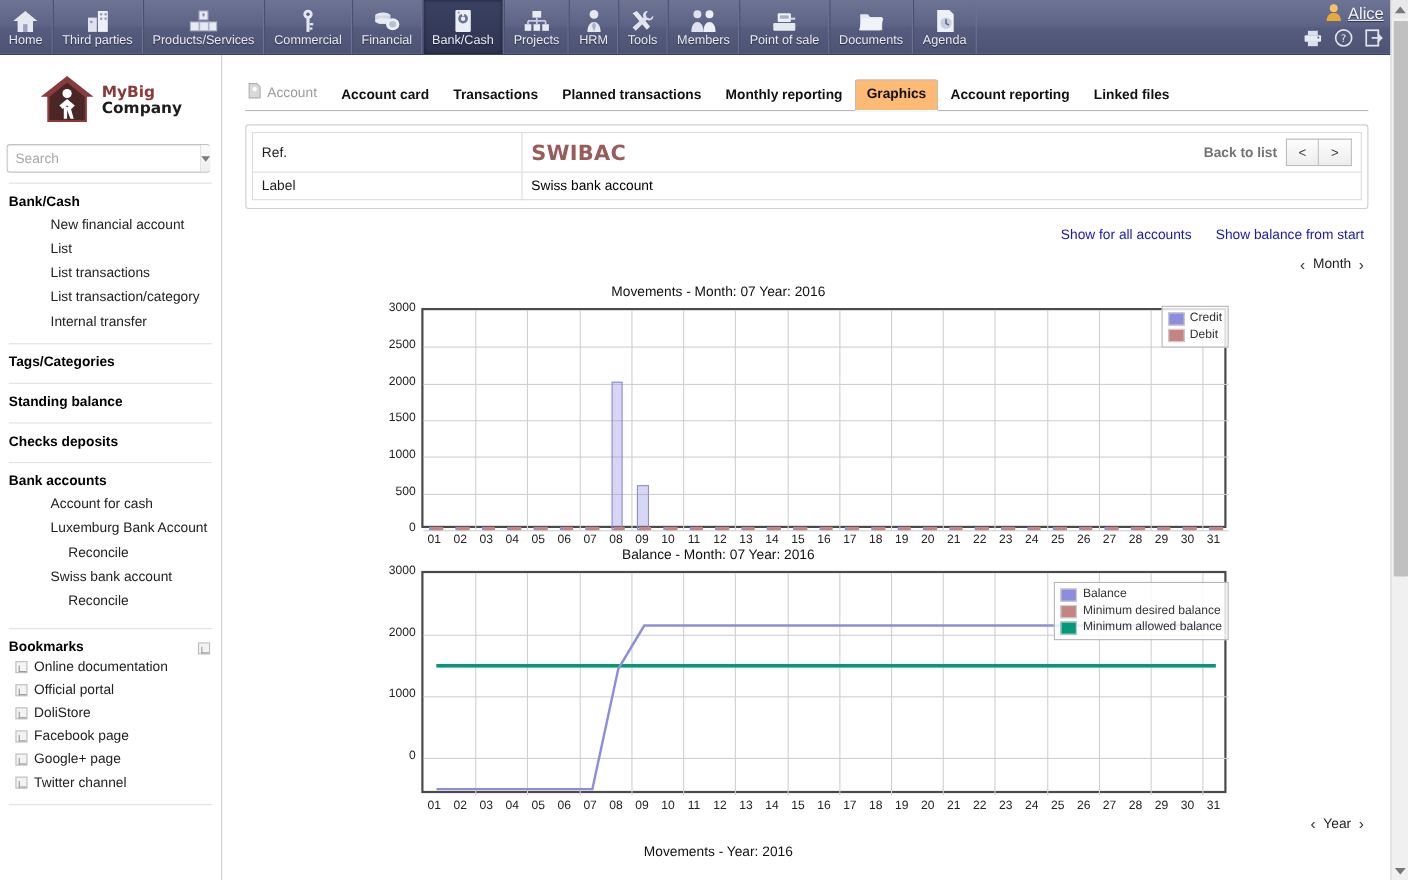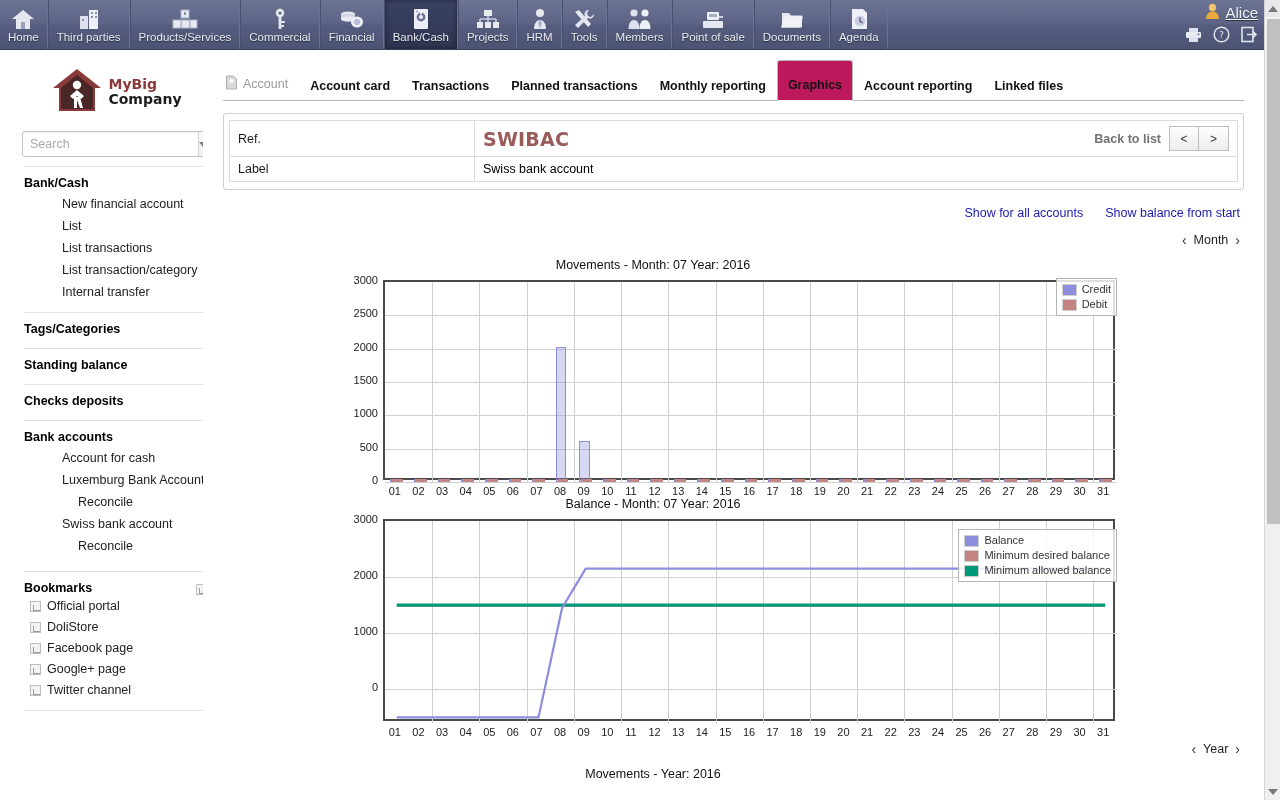--- a/index.html
+++ b/index.html
@@ -68,21 +68,21 @@
   #vscroll .arr { width: 0; height: 0; border-left: 5px solid transparent; border-right: 5px solid transparent; }
   #vscroll .arr.u { border-bottom: 6px solid #777; }
   #vscroll .arr.d { border-top: 6px solid #777; }
   #vthumb {
     position: absolute; left: 2px; top: 19px; width: 13px; height: 505px;
     background: #c0c0c0; border-radius: 1px;
   }
 
   
   #sidebar {
-    position: absolute; left: 16px; top: 50px; width: 202px; height: 750px;
+    position: absolute; left: 0; top: 50px; width: 202px; height: 750px;
     background: #fff; border-right: 1px solid #cfcfcf;
     overflow: hidden;
   }
   #logo { padding: 16px 0 10px 0; display: flex; justify-content: center; align-items: center; }
   #logo .logotext {
     margin-left: 5px; line-height: 15px; font-weight: bold; font-size: 14px;
     font-family: "DejaVu Sans", sans-serif;
   }
   #logo .l1 { color: #8a3a3a; }
   #logo .l2 { color: #1c1c1c; }
@@ -143,22 +143,22 @@
   .tab {
     padding: 5px 11px 6px 11px; font-size: 12.5px; font-weight: bold; color: #111;
     cursor: pointer; white-space: nowrap; position: relative; line-height: 15px;
   }
   .tab.inactive-first {
     font-weight: normal; color: #9a9a9a; display: flex; align-items: center; gap: 5px;
     padding-left: 2px;
   }
   .tab.active {
     border: 1px solid #b9b9b9; border-bottom: 1px solid #fff;
-    border-radius: 3px 3px 0 0; background: #be185d; margin-bottom: -1px;
-    padding: 17px 10px 7px 10px;
+    border-radius: 3px 3px 0 0; background: #fdba74; margin-bottom: -1px;
+    padding: 5px 10px 7px 10px;
   }
 
   
   #card {
     margin: 12px 18px 0 20px;
     border: 1px solid #cfcfcf; border-radius: 3px; background: #fff;
     padding: 6px 5px 7px 5px;
   }
   table.infotbl { width: 100%; border-collapse: collapse; }
   table.infotbl td {
@@ -445,20 +445,24 @@
       <div class="navitem sub">Reconcile</div>
     </div>
 
   <div id="bookmarks">
     <div class="navsep"></div>
     <div id="bmhead" style="padding-top:9px;">
       <span class="t">Bookmarks</span>
       <span class="bmicon" style="margin-right:0"></span>
     </div>
     <div id="bmlist">
+        <div class="bmitem">
+          <span class="bmicon"></span>
+          <span>Online documentation</span>
+        </div>
         <div class="bmitem">
           <span class="bmicon"></span>
           <span>Official portal</span>
         </div>
         <div class="bmitem">
           <span class="bmicon"></span>
           <span>DoliStore</span>
         </div>
         <div class="bmitem">
           <span class="bmicon"></span>

